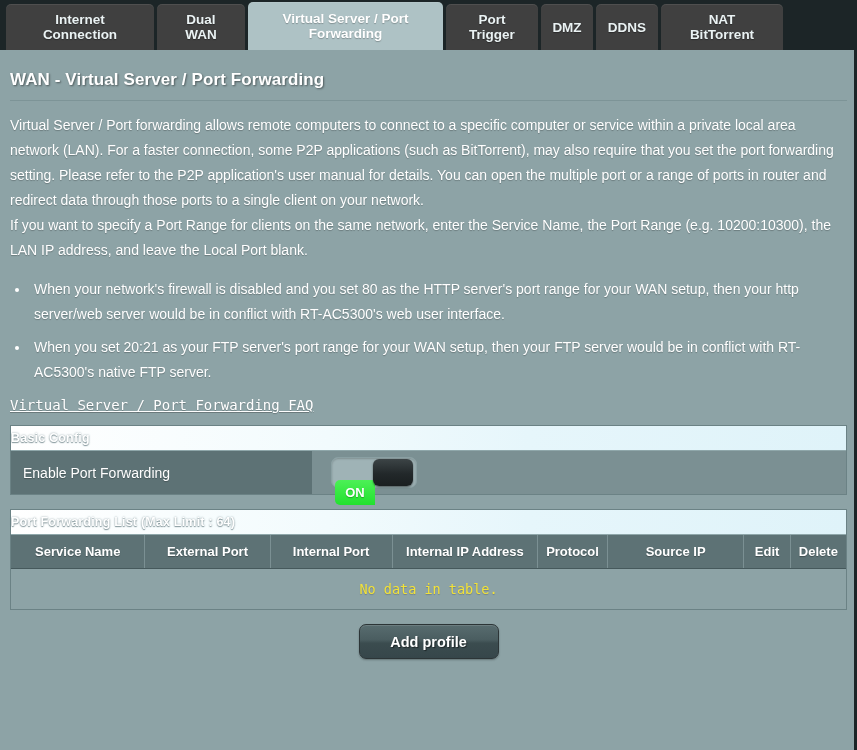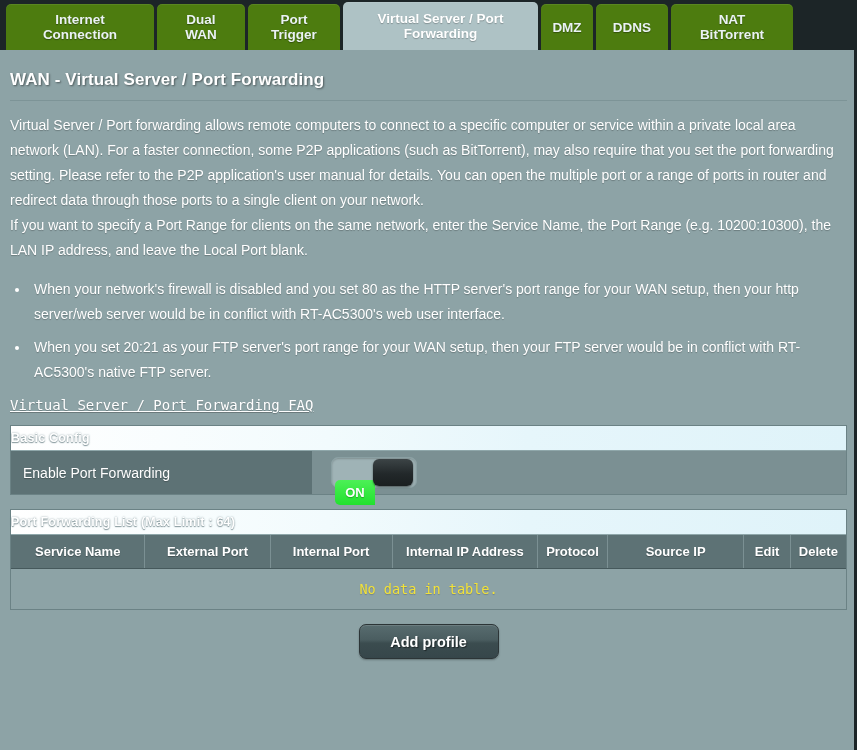--- a/index.html
+++ b/index.html
@@ -29,21 +29,21 @@
   .tabbar::after {
     content: "";
     position: absolute;
     left: 0; right: 0; bottom: 0;
     height: 3px;
     background: #1c2527;
   }
   .tab {
     height: 46px;
     margin-top: 4px;
-    background: #4d7c0f;
+    background: #404040;
     color: #eaf2f3;
     font-size: 13.5px;
     line-height: 15px;
     font-weight: bold;
     text-align: center;
     display: flex;
     flex-direction: column;
     align-items: center;
     justify-content: center;
     border-top-left-radius: 5px;
@@ -63,21 +63,21 @@
     color: #ffffff;
     height: 48px;
     margin-top: 2px;
     text-shadow: 0 1px 1px rgba(0,0,0,0.25);
   }
   .tab-w1 { width: 148px; }
   .tab-w2 { width: 88px; }
   .tab-w3 { width: 92px; }
   .tab-w4 { width: 195px; }
   .tab-w5 { width: 52px; }
-  .tab-w6 { width: 72px; }
+  .tab-w6 { width: 62px; }
   .tab-w7 { width: 122px; }
 
   
   .page {
     padding: 0 10px;
   }
   .page-title {
     color: #ffffff;
     font-size: 17px;
     font-weight: bold;
@@ -263,27 +263,27 @@
 
 <div class="tabbar">
   <div class="tab tab-w1">
     <span>Internet
 Connection</span>
   </div>
   <div class="tab tab-w2">
     <span>Dual
 WAN</span>
   </div>
+  <div class="tab tab-w4 active">
+    <span>Virtual Server / Port
+Forwarding</span>
+  </div>
   <div class="tab tab-w3">
     <span>Port
 Trigger</span>
-  </div>
-  <div class="tab tab-w4 active">
-    <span>Virtual Server / Port
-Forwarding</span>
   </div>
   <div class="tab tab-w5">
     <span>DMZ</span>
   </div>
   <div class="tab tab-w6">
     <span>DDNS</span>
   </div>
   <div class="tab tab-w7">
     <span>NAT
 BitTorrent</span>

